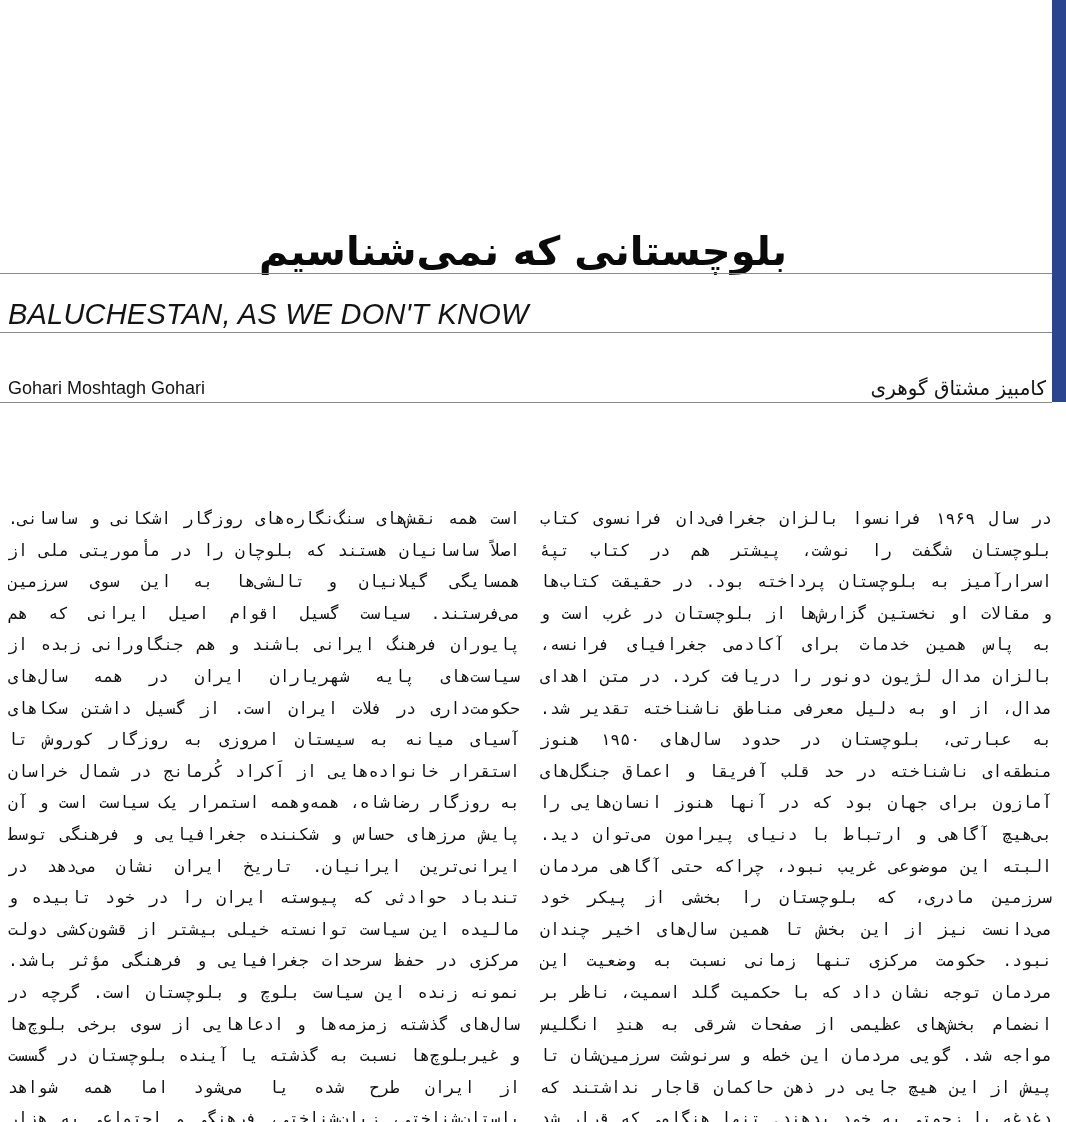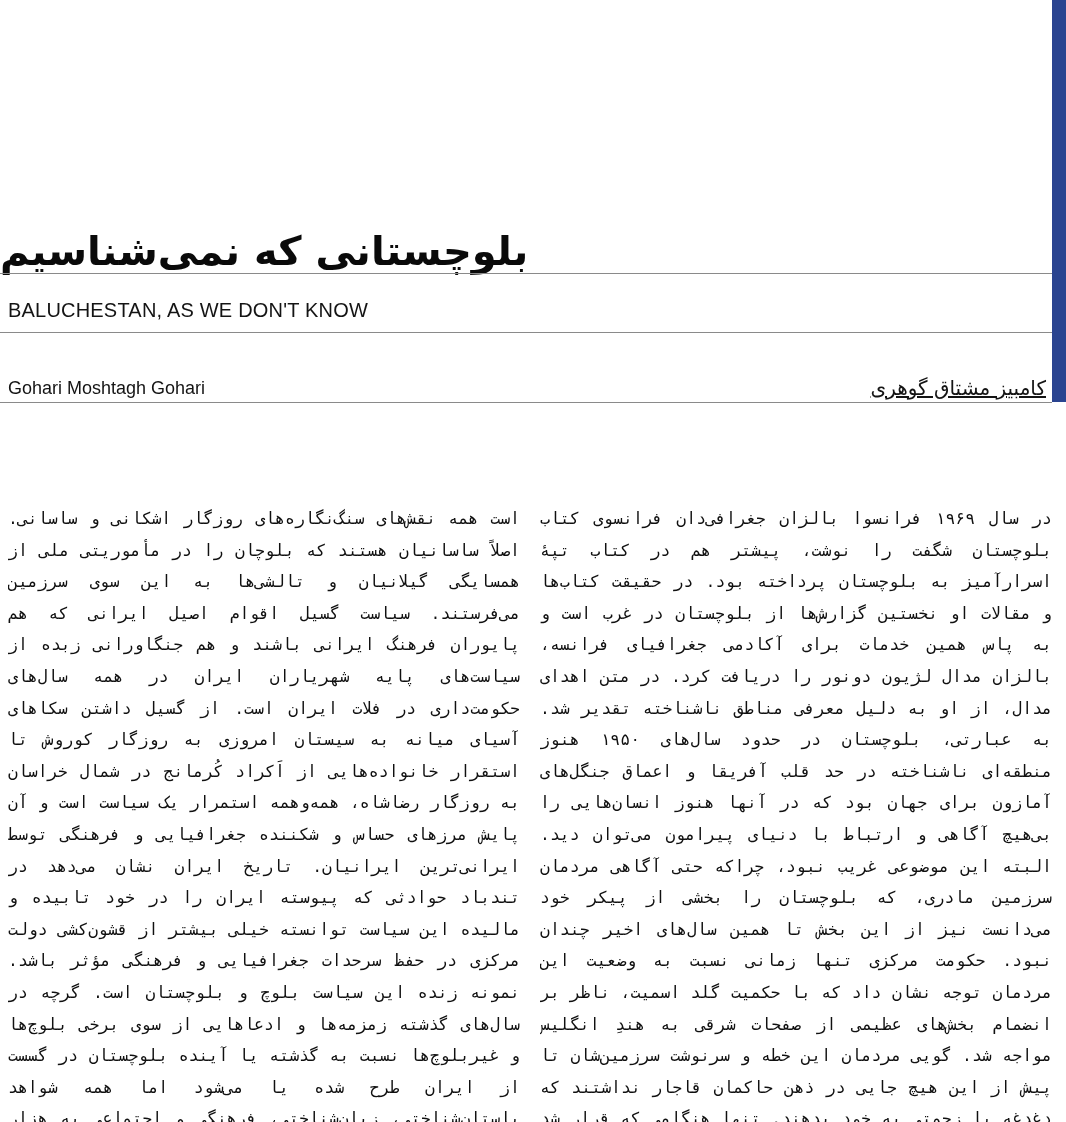--- a/index.html
+++ b/index.html
@@ -45,44 +45,45 @@
   }
   .rule-top    { top: 273px; }
   .rule-mid    { top: 332px; }
   .rule-author { top: 402px; }
 
   .title-fa {
     position: absolute;
     top: 226px;
     left: 0;
     width: 1046px;
-    text-align: left;
+    text-align: center;
     direction: rtl;
     font-family: "DejaVu Sans", "Liberation Sans", sans-serif;
     font-weight: bold;
     font-size: 40px;
     line-height: 1.25;
     letter-spacing: 0;
     color: #0a0a0a;
     white-space: nowrap;
   }
 
   .title-en {
     position: absolute;
     top: 299px;
     left: 8px;
     direction: ltr;
     text-align: left;
     font-family: "Liberation Sans", sans-serif;
     font-weight: 400;
-    font-size: 20px;
+    font-size: 29px;
     line-height: 1.1;
     letter-spacing: 0.2px;
     color: #141414;
     white-space: nowrap;
+    font-style: italic;
   }
 
   .byline-en {
     position: absolute;
     top: 379px;
     left: 8px;
     direction: ltr;
     text-align: left;
     font-family: "Liberation Sans", sans-serif;
     font-size: 18px;
@@ -96,21 +97,20 @@
     top: 376px;
     left: 0;
     width: 1046px;
     direction: rtl;
     text-align: right;
     font-family: "DejaVu Sans", "Liberation Sans", sans-serif;
     font-size: 20px;
     line-height: 1.2;
     color: #141414;
     white-space: nowrap;
-    text-decoration: underline;
   }
 
   
   .body-area {
     position: absolute;
     top: 492px;
     left: 0;
     width: 1066px;
     height: 630px;
     direction: rtl;

